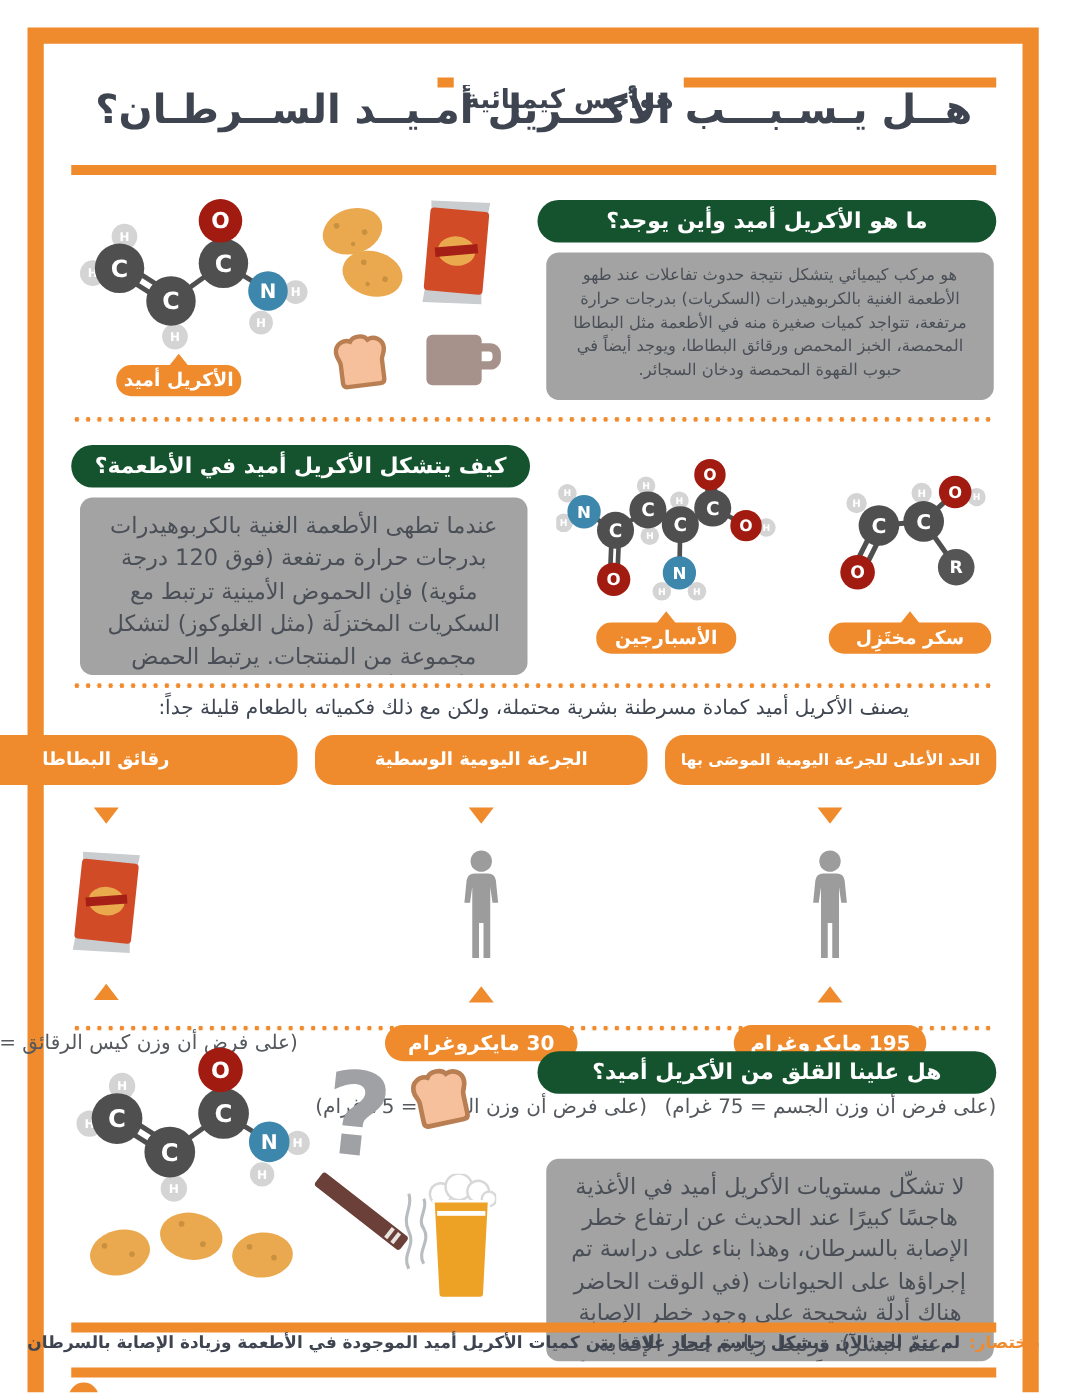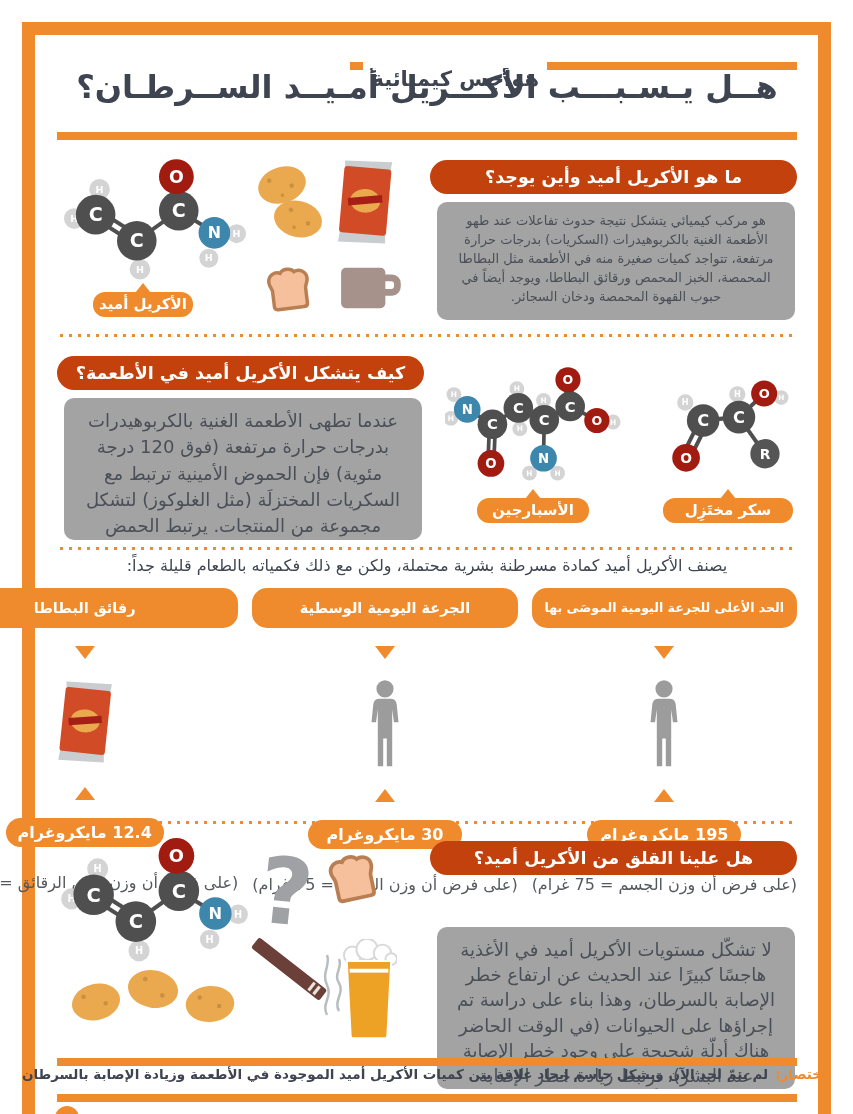--- a/index.html
+++ b/index.html
@@ -16,21 +16,21 @@
   .kicker-dash{width:13px;height:8px;background:#EF8B2D;flex:0 0 auto;}
   .big-title{position:absolute;top:33px;left:0;right:0;text-align:center;font-size:32px;
              font-weight:bold;color:#3E4450;white-space:nowrap;overflow:hidden;}
   .rule{position:absolute;left:0;right:0;height:8px;background:#EF8B2D;}
   .rule1{top:97px;}
 
   
   .dots{position:absolute;left:0;right:0;height:5px;background-repeat:repeat-x;
         background-image:radial-gradient(circle,#EF8B2D 1.8px,rgba(0,0,0,0) 2px);
         background-size:9px 5px;}
-  .pill{background:#c2410c;color:#fff;font-weight:bold;text-align:center;border-radius:17px;}
+  .pill{background:#14532d;color:#fff;font-weight:bold;text-align:center;border-radius:17px;}
   .sec-head{position:absolute;height:34px;line-height:34px;font-size:17.5px;width:367px;}
   .box{position:absolute;background:#a3a3a3;border-radius:10px;text-align:center;
        color:#4A4F57;padding:10px 14px;box-sizing:border-box;overflow:hidden;}
   .sec{position:absolute;left:0;right:0;}
   .lbl-bubble{position:absolute;height:25px;line-height:25px;font-size:15px;border-radius:12px;
               background:#EF8B2D;color:#fff;font-weight:bold;text-align:center;}
   .lbl-bubble .ptr-up-sm{position:absolute;top:-9px;left:50%;margin-left:-8px;width:0;height:0;
               border-left:8px solid rgba(0,0,0,0);border-right:8px solid rgba(0,0,0,0);
               border-bottom:10px solid #EF8B2D;}
   svg text{font-family:"DejaVu Sans",sans-serif;font-weight:bold;fill:#fff;}
@@ -315,21 +315,20 @@
             <g transform="rotate(6 28 42)">
               <polygon points="6,4 50,2 49,11 7,13" fill="#C9CDD0"></polygon>
               <polygon points="7,69 49,67 50,78 6,80" fill="#C9CDD0"></polygon>
               <rect x="6" y="9" width="44" height="62" rx="3" fill="#D14B27"></rect>
               <ellipse cx="28" cy="40" rx="14" ry="11" fill="#EBA94E"></ellipse>
               <rect x="12" y="36" width="32" height="7" fill="#A51F17" transform="rotate(-10 28 40)"></rect>
             </g>
           </svg>
         </div>
         <div class="ptr-up"></div>
-        <div class="col-value">12.4 مايكروغرام</div>
         <div class="col-note">(على فرض أن وزن كيس الرقائق = 24 غرام)</div>
       </div>
 
       <div class="col">
         <div class="col-head">الخـبـز المحمّص</div>
         <div class="ptr-down"></div>
         <div class="col-icon">
           <svg width="78" height="74" viewBox="0 0 64 60" style="transform:rotate(-12deg);">
             <path d="M10 20 C10 12 18 8 24 11 C27 6 37 6 40 11 C46 8 54 12 54 20 C54 25 51 27 51 31 L51 48 Q51 52 47 52 L17 52 Q13 52 13 48 L13 31 C13 27 10 25 10 20 Z" fill="#F7C09C" stroke="#B97F52" stroke-width="4"></path>
           </svg>

